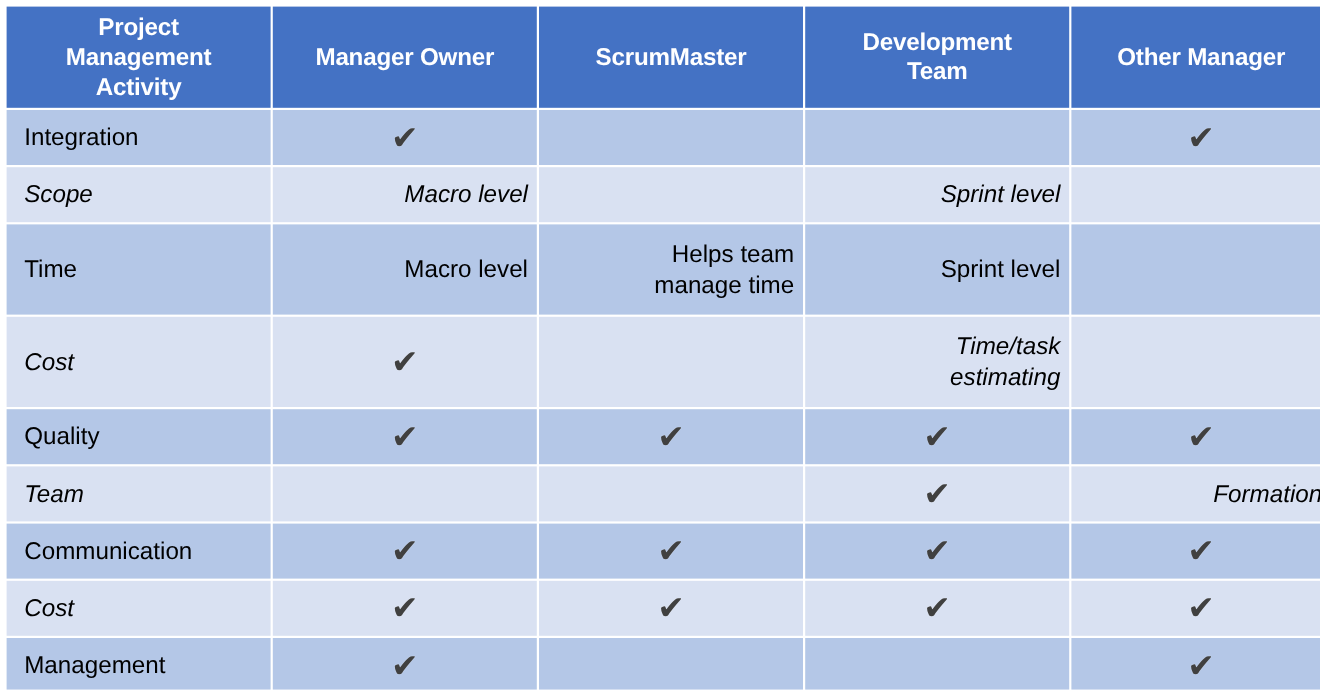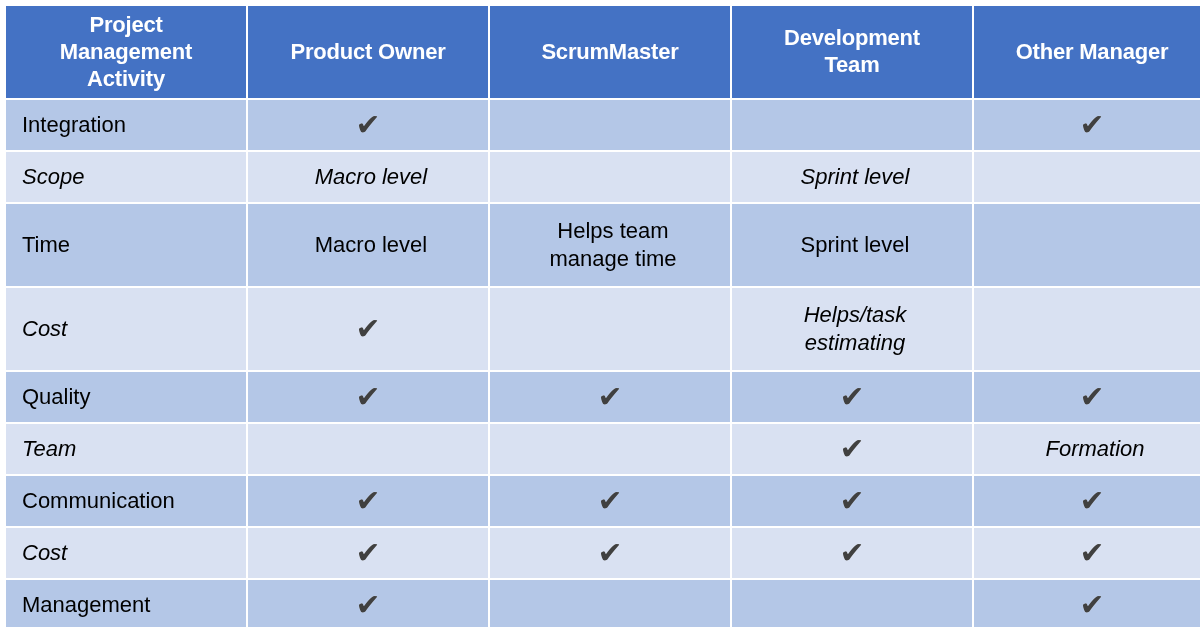--- a/index.html
+++ b/index.html
@@ -63,21 +63,21 @@
   tbody tr.band-dark td { background: #B4C7E7; }
   tbody tr.band-light td { background: #D9E1F2; font-style: italic; }
 
   tbody td.label-cell {
     text-align: left;
     padding-left: 16px;
     padding-right: 6px;
   }
 
   tbody td.text-cell {
-    text-align: center;
+    text-align: right;
     padding-left: 14px;
     padding-right: 8px;
   }
 
   tbody td.check-cell {
     text-align: center;
   }
 
   tbody td.empty-cell {
     text-align: center;
@@ -116,21 +116,21 @@
         <col class="c4">
     </colgroup>
     <thead>
       <tr id="header-row">
           <th>
             <span class="cell-text">Project
 Management
 Activity</span>
           </th>
           <th>
-            <span class="cell-text">Product Owner</span>
+            <span class="cell-text">Manager Owner</span>
           </th>
           <th>
             <span class="cell-text">ScrumMaster</span>
           </th>
           <th>
             <span class="cell-text">Development
 Team</span>
           </th>
           <th>
             <span class="cell-text">Other Manager</span>
@@ -176,21 +176,21 @@
           </td>
           <td class="empty-cell"></td>
         </tr>
         <tr class="band-light h-tall">
           <td class="label-cell">
             <span class="cell-text">Cost</span>
           </td>
           <td class="check-cell"><span class="check">✔</span></td>
           <td class="empty-cell"></td>
           <td class="text-cell">
-            <span class="cell-text">Helps/task
+            <span class="cell-text">Time/task
 estimating</span>
           </td>
           <td class="empty-cell"></td>
         </tr>
         <tr class="band-dark h-normal">
           <td class="label-cell">
             <span class="cell-text">Quality</span>
           </td>
           <td class="check-cell"><span class="check">✔</span></td>
           <td class="check-cell"><span class="check">✔</span></td>

